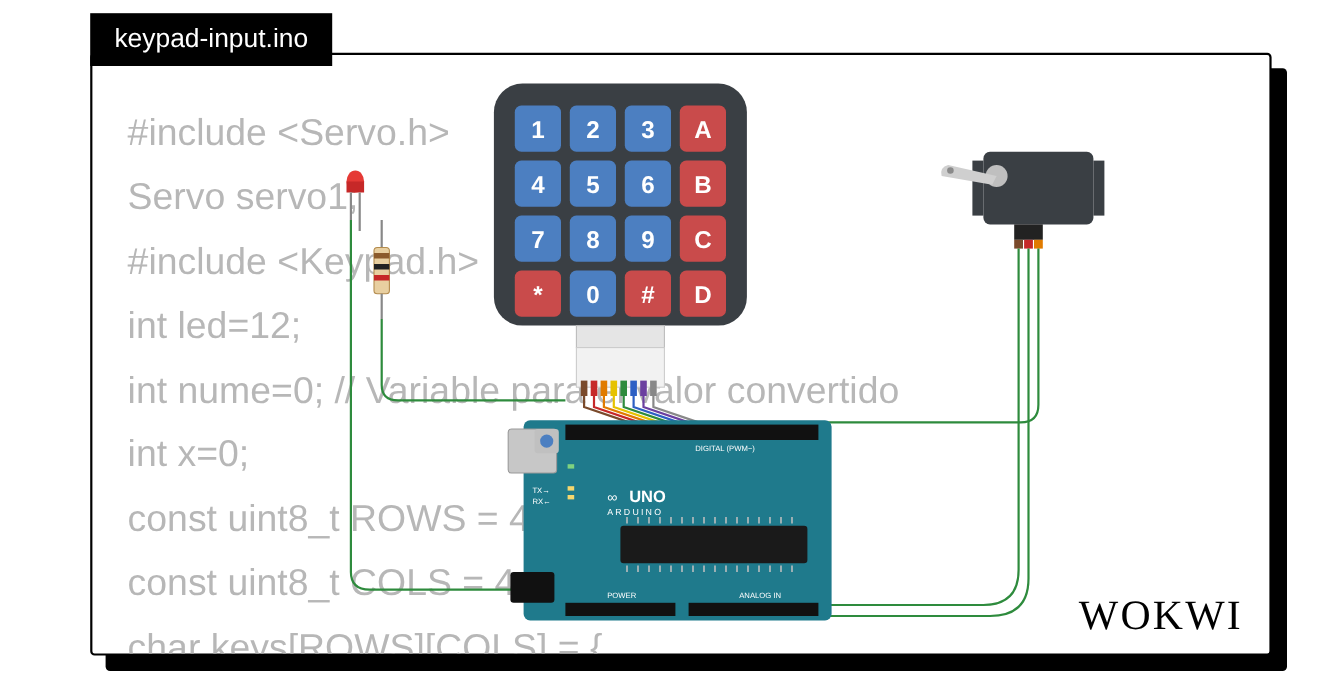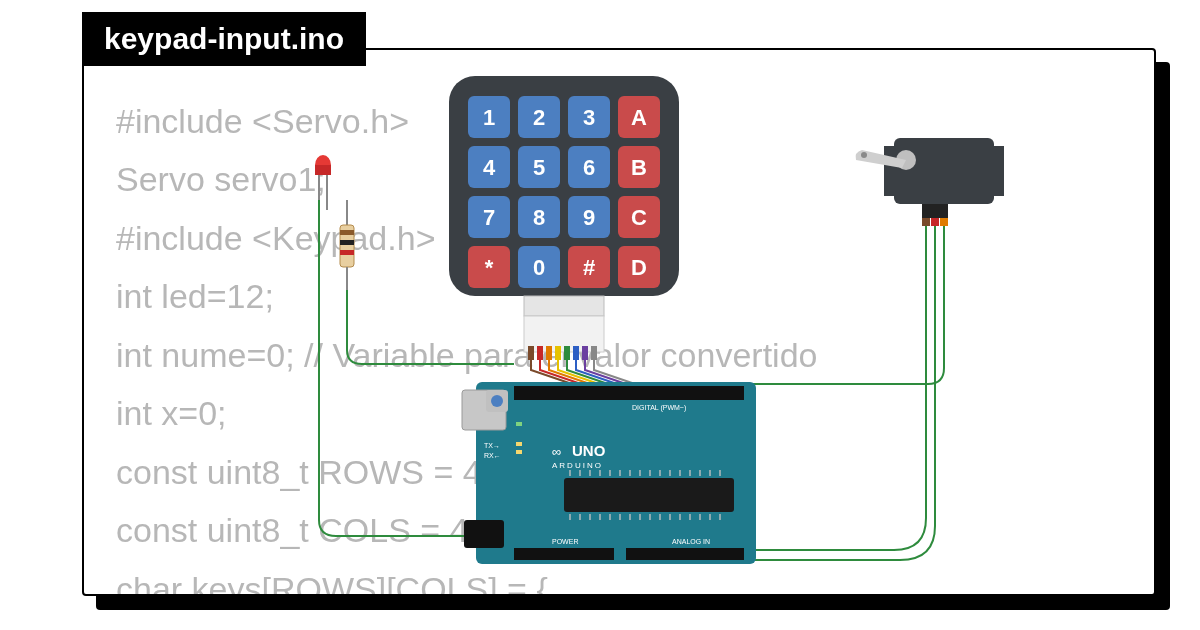--- a/index.html
+++ b/index.html
@@ -26,22 +26,22 @@
     border: 2px solid #000;
     border-radius: 4px;
     overflow: hidden;
   }
   .title-tab {
     position: absolute;
     left: 82px; top: 12px;
     background: #000;
     color: #fff;
     padding: 10px 22px 10px 22px;
-    font-size: 30px;
-    font-weight: 700;
+    font-size: 24px;
+    font-weight: 400;
     z-index: 10;
   }
   .code {
     position: absolute;
     left: 32px; top: 42px;
     font-family: "Segoe UI", Arial, sans-serif;
     font-size: 34px;
     line-height: 1.72;
     color: #b7b7b7;
     white-space: pre;
@@ -251,15 +251,16 @@
         <text x="588" y="494" font-size="7">ANALOG IN</text>
       </g>
 
       <rect x="432" y="392" width="6" height="4" fill="#f5d76e"></rect>
       <rect x="432" y="400" width="6" height="4" fill="#f5d76e"></rect>
       <rect x="432" y="372" width="6" height="4" fill="#7fd27f"></rect>
     </g>
 
   </svg>
 
+  <div class="brand">WOKWI</div>
 </div>
 
 <div class="title-tab">keypad-input.ino</div>
 
 </body></html>

